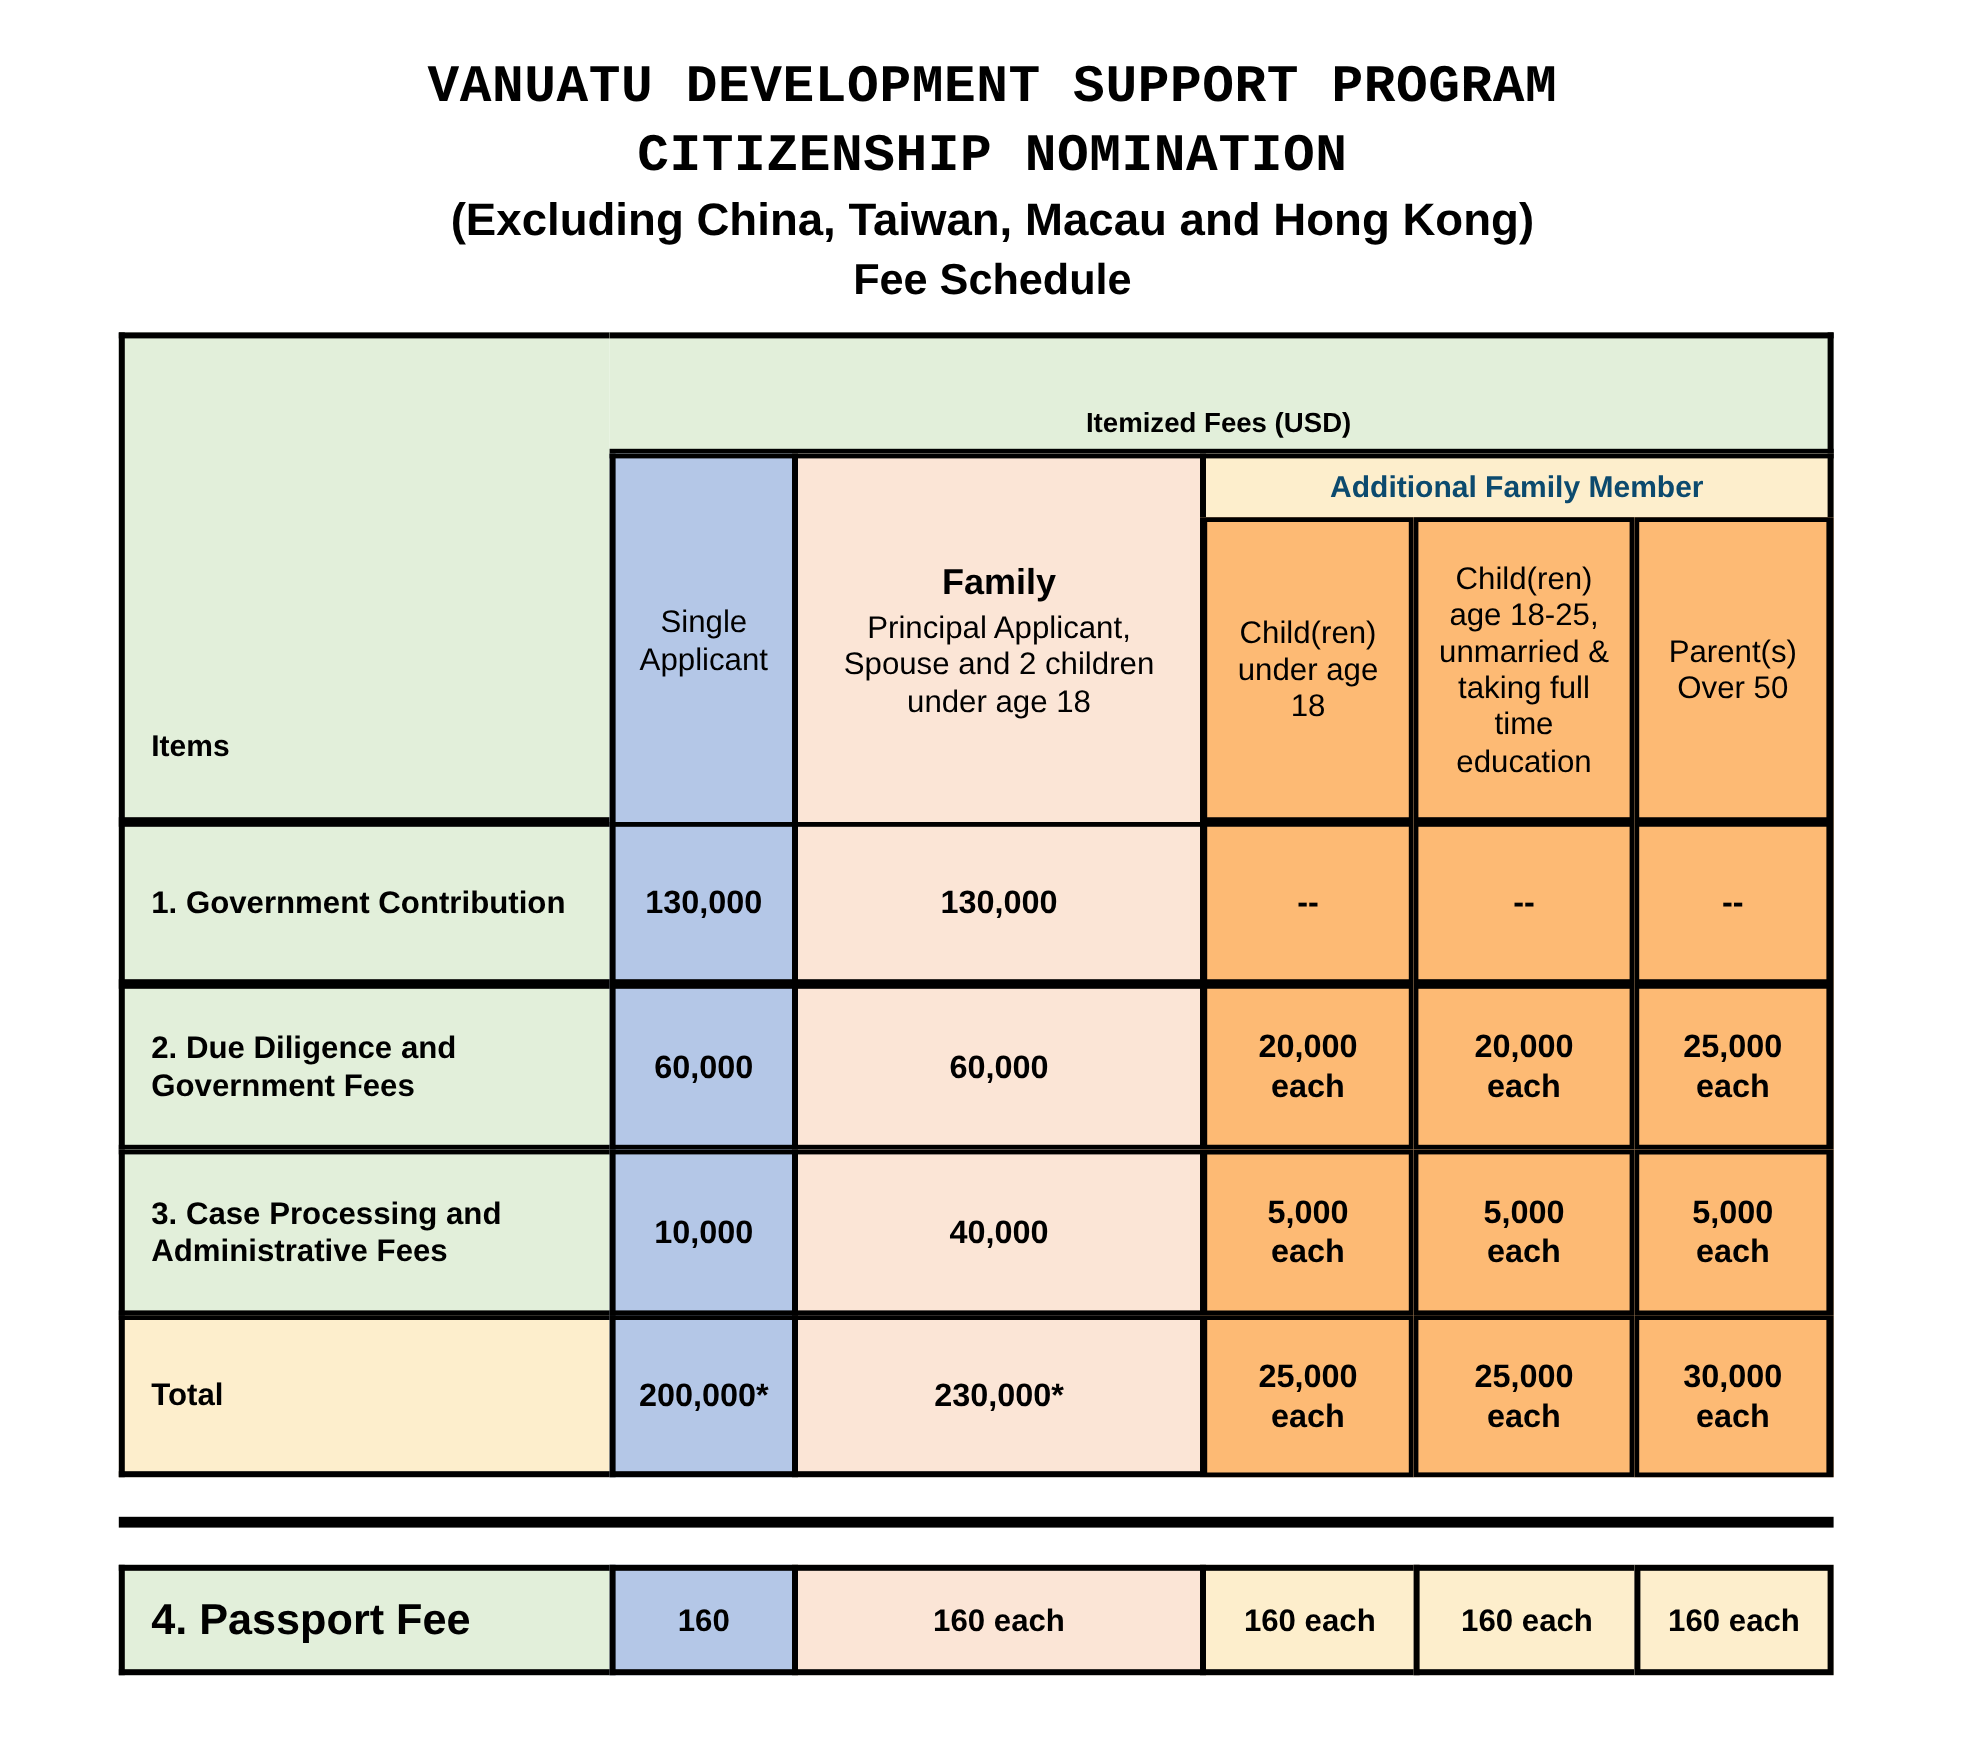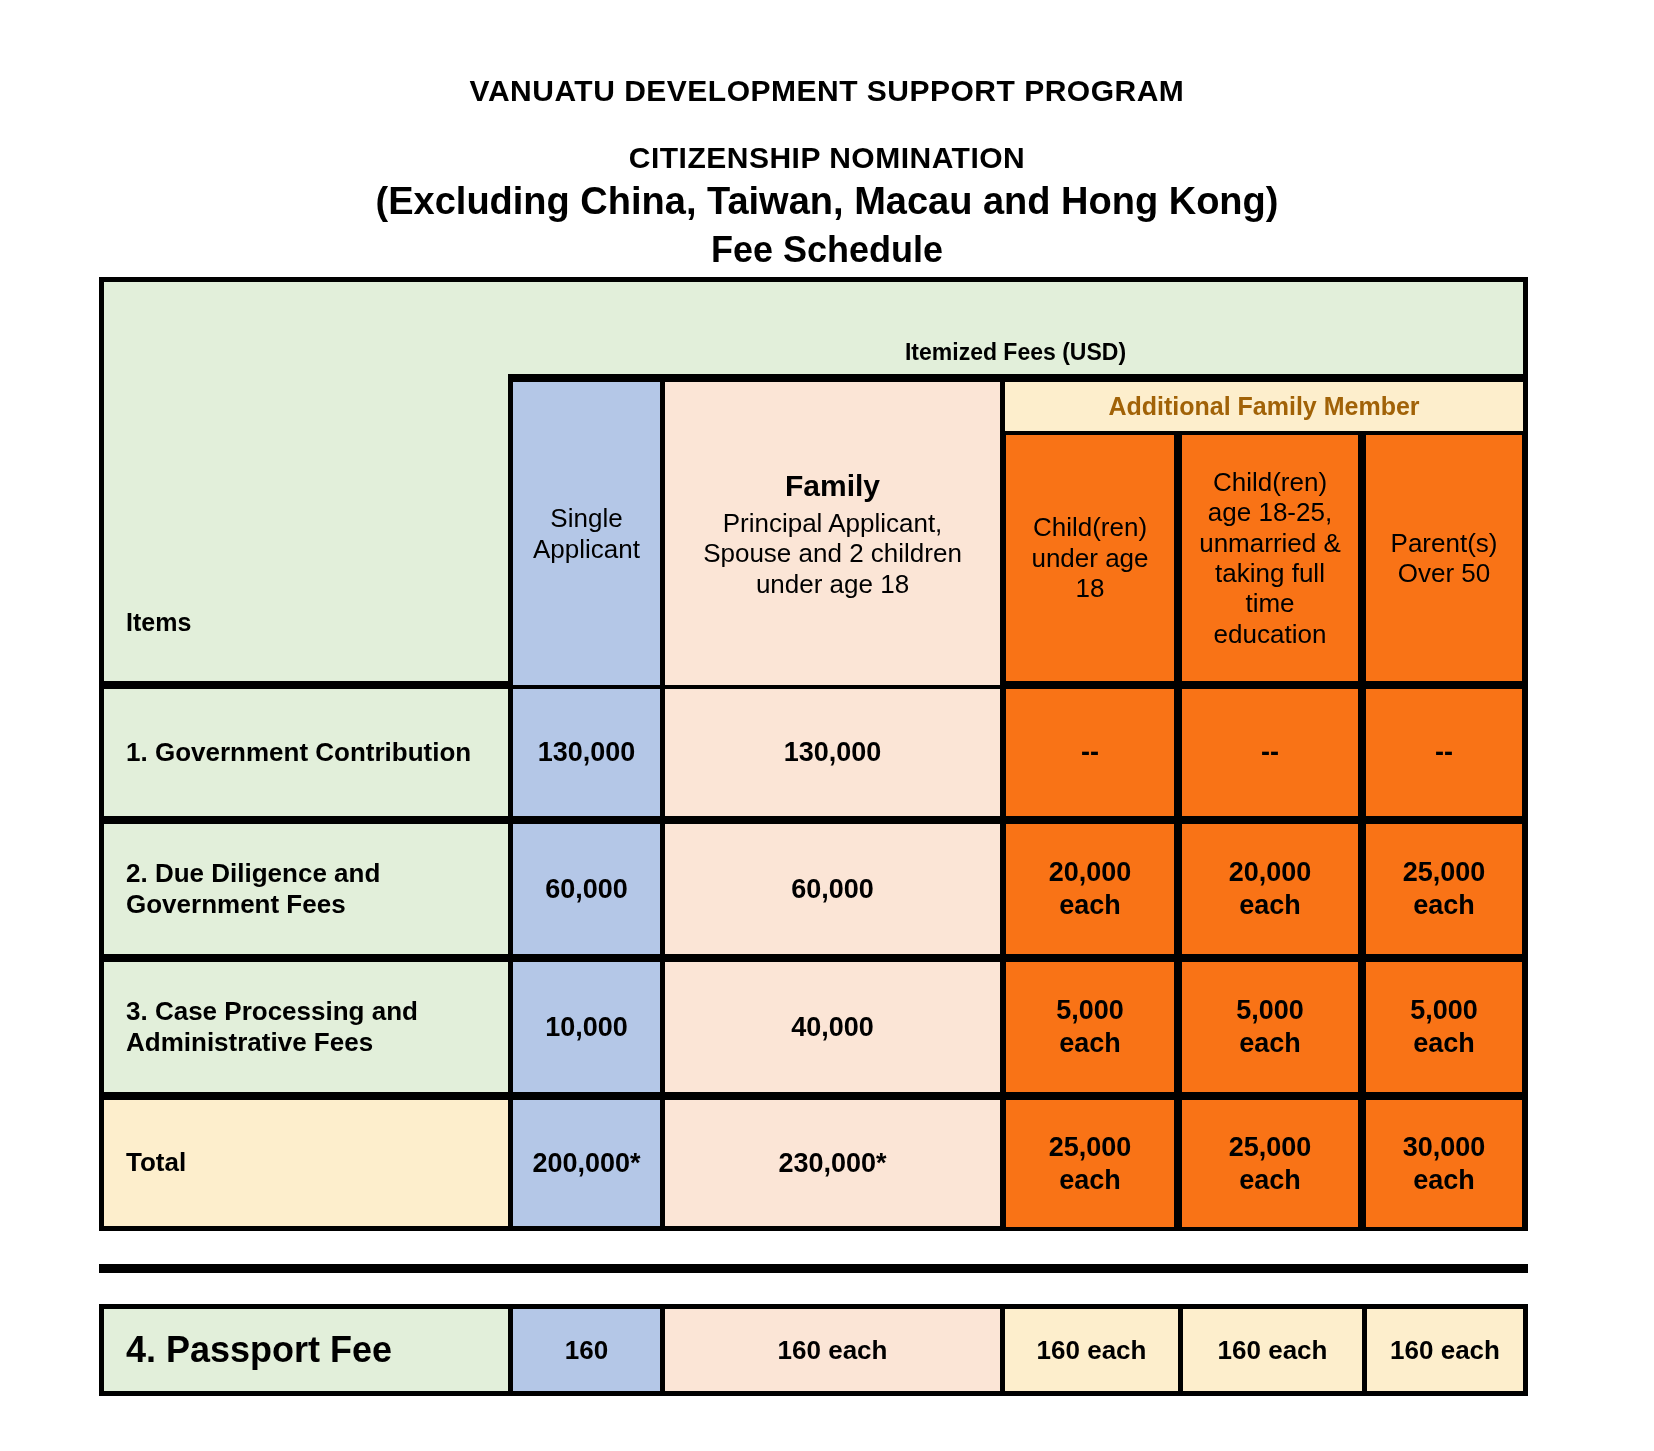--- a/index.html
+++ b/index.html
@@ -1,21 +1,21 @@
 <!DOCTYPE html>
 <html><head>
 <meta charset="utf-8">
 <style>
   html,body{margin:0;padding:0;background:#ffffff;}
   body{width:1654px;height:1451px;font-family:"Liberation Sans",sans-serif;color:#000;}
   .page{position:relative;width:1654px;height:1451px;overflow:hidden;}
 
   
   .titles{padding-top:44px;text-align:center;}
-  .t-serif{font-family:Liberation Sans, sans-serif;font-weight:bold;font-size:30px;letter-spacing:.5px;line-height:1.32;margin-top:27px;}
+  .t-serif{font-family:Liberation Mono, monospace;font-weight:bold;font-size:44px;letter-spacing:.5px;line-height:1.32;}
   .t-sans{font-family:"Liberation Sans",sans-serif;font-weight:bold;font-size:36px;line-height:1.30;}
   .t-sans.big{font-size:38px;}
 
   
   .tblwrap{position:absolute;left:99px;top:277px;width:1429px;}
   table.main{border-collapse:separate;border-spacing:0;width:1429px;table-layout:fixed;}
   table.main td{padding:0;margin:0;vertical-align:middle;text-align:center;}
 
   
   col.c-items{width:409px;}
@@ -33,23 +33,23 @@
 
   
   .bl{border-left:5px solid #000;}
   .br{border-right:5px solid #000;}
   .bt{border-top:5px solid #000;}
   .bb{border-bottom:5px solid #000;}
   .bt-thin{border-top:4px solid #000;}
   .bb-thin{border-bottom:4px solid #000;}
 
   
-  .boxcell{border:4px solid #000;background:#f97316;}
+  .boxcell{border:4px solid #000;background:#fdba74;}
   .hdr-itemized{font-weight:bold;font-size:23px;}
-  .hdr-addfam{font-weight:bold;font-size:25px;color:#a16207;}
+  .hdr-addfam{font-weight:bold;font-size:25px;color:#0c4a6e;}
   .hdr-plain{font-size:26px;line-height:1.17;font-weight:normal;}
   .hdr-family-b{font-weight:bold;font-size:30px;line-height:1.2;}
   .items-label{font-weight:bold;font-size:25px;text-align:left;padding-left:22px;}
   .rowlabel{font-weight:bold;font-size:26px;text-align:left;padding-left:22px;line-height:1.2;}
   .num{font-weight:bold;font-size:27px;line-height:1.22;}
   .num-cream{font-weight:bold;font-size:27px;line-height:1.22;}
   .dash{font-weight:bold;font-size:27px;}
 
   
   .divider{position:absolute;left:99px;top:1264px;width:1429px;height:9px;background:#000;}

